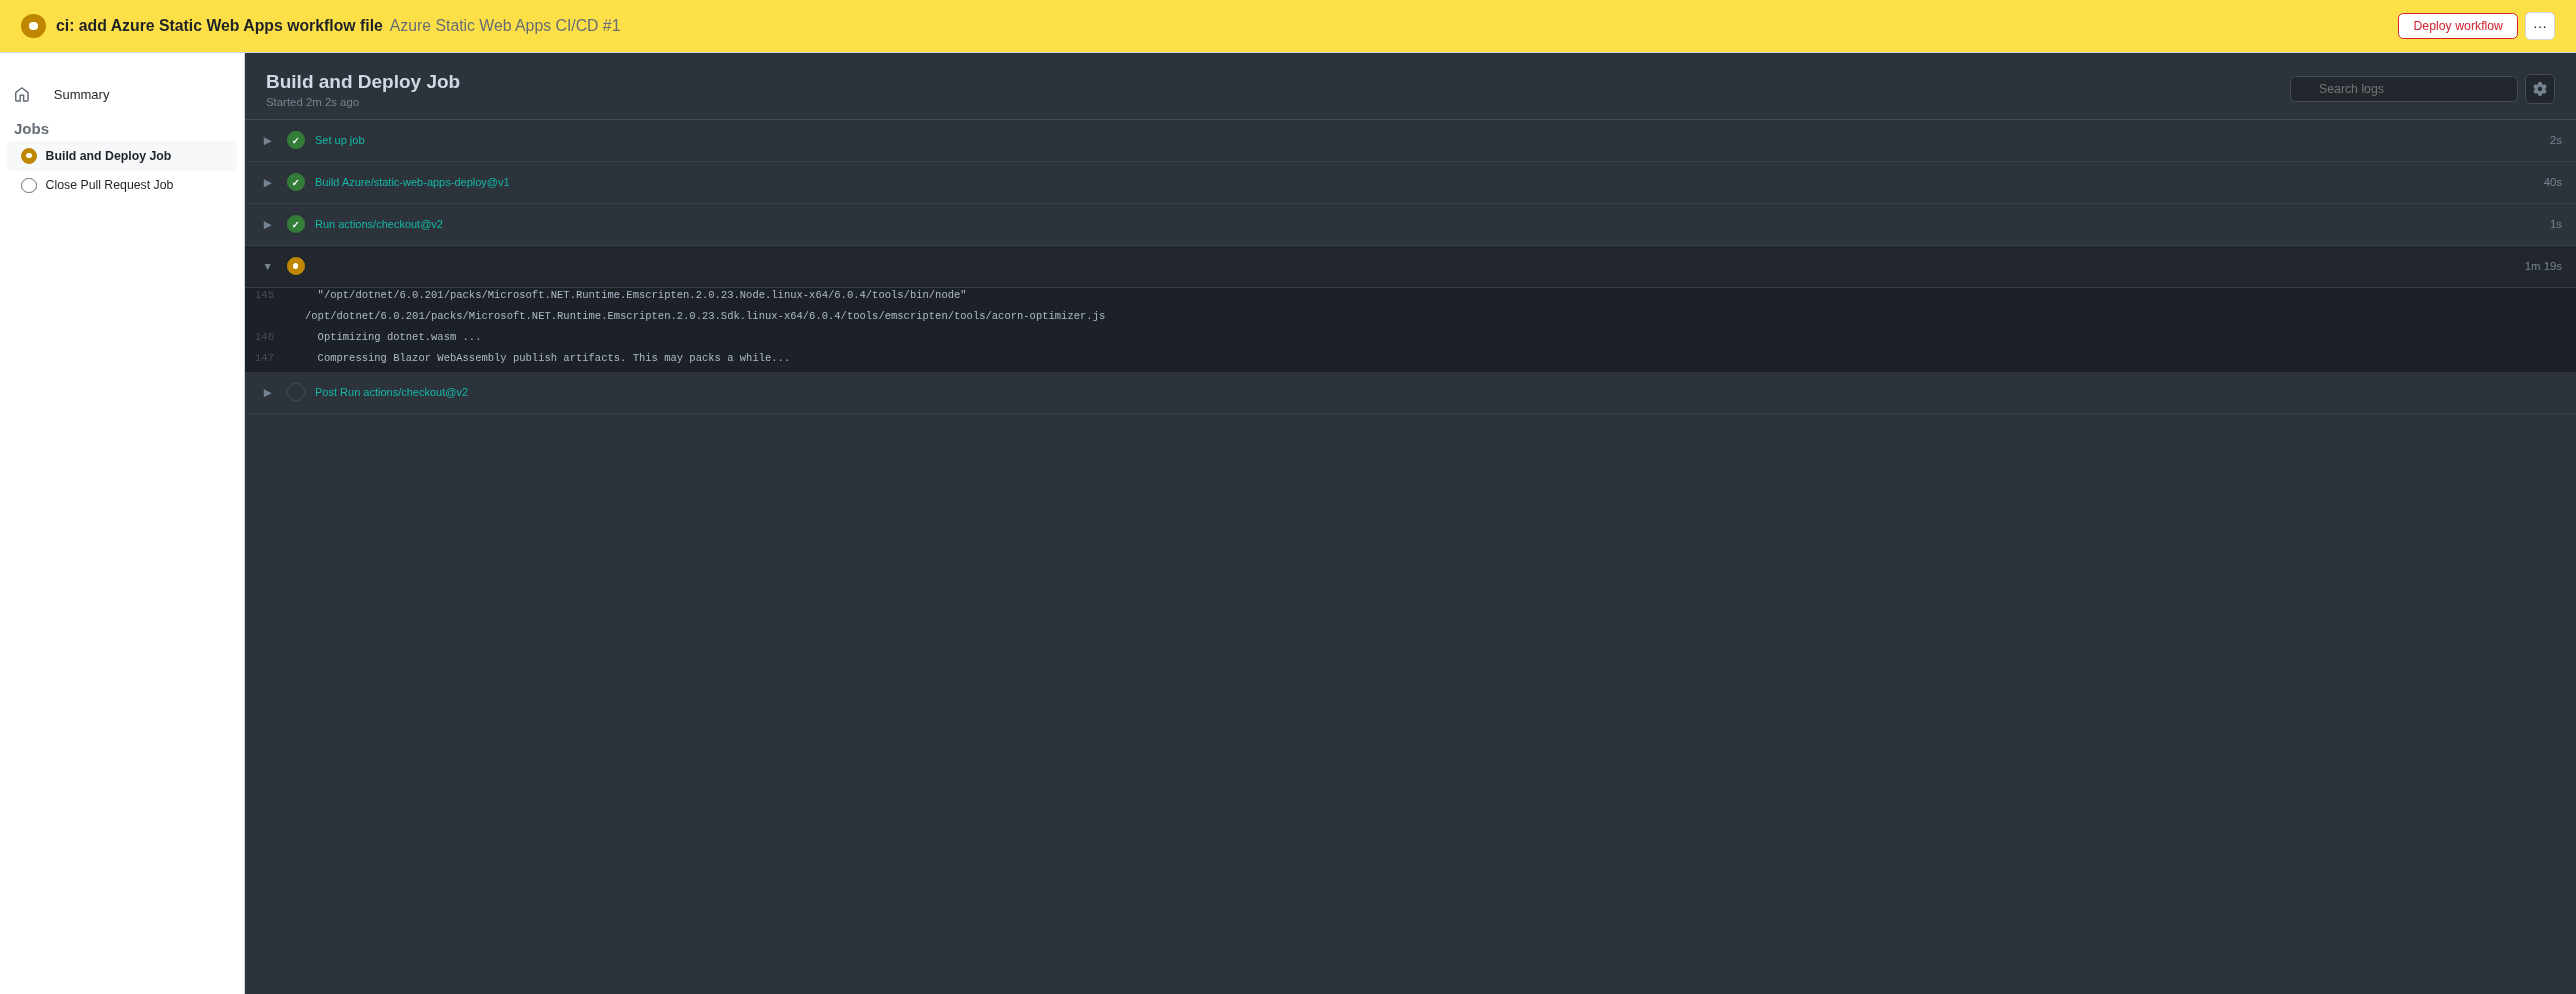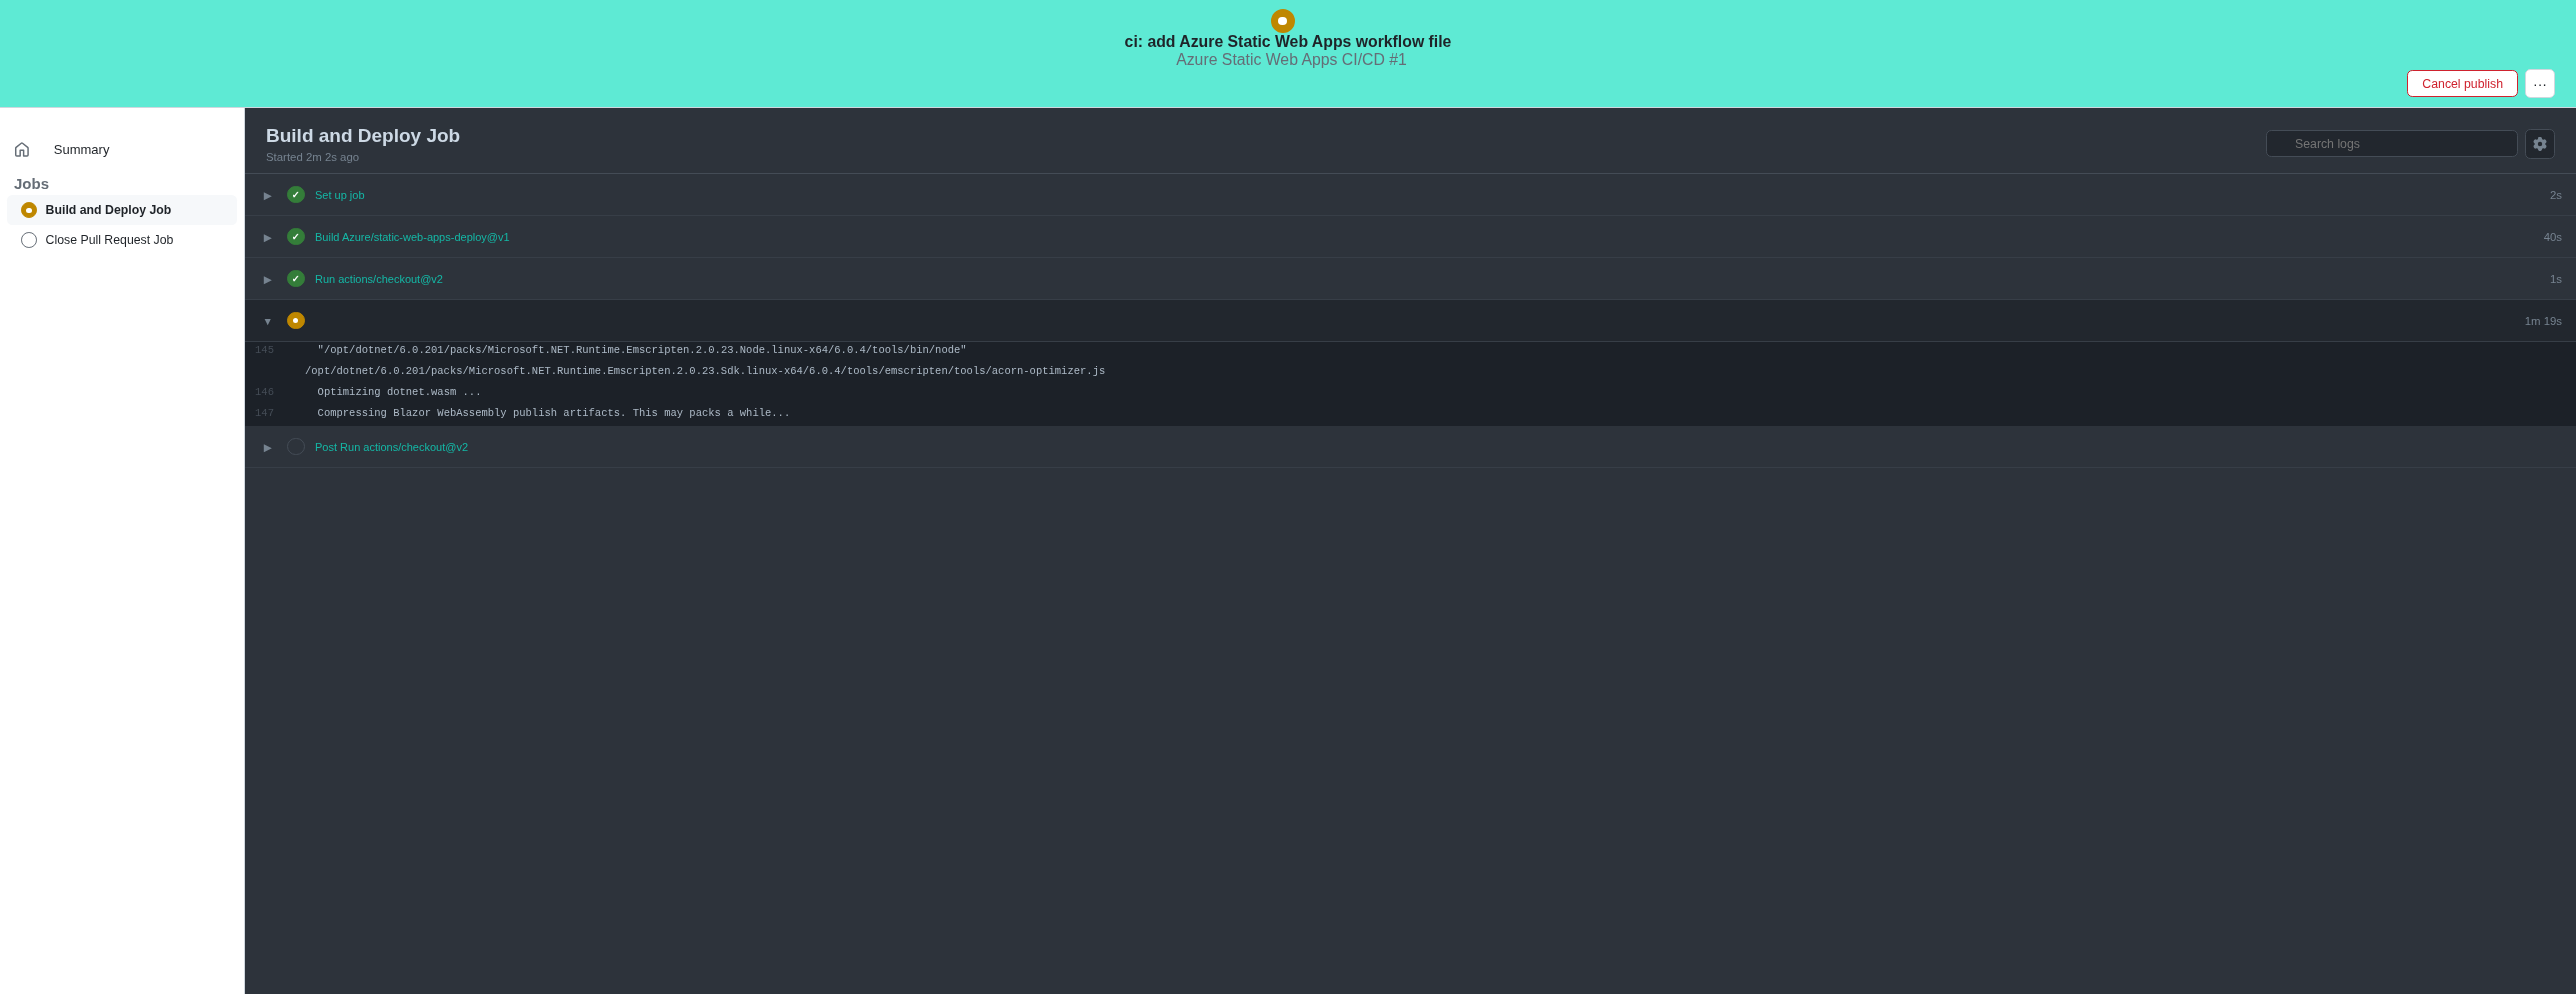--- a/index.html
+++ b/index.html
@@ -12,24 +12,23 @@
       display: flex;
       flex-direction: column;
     }
 
     
     .top-header {
       display: flex;
       align-items: center;
       padding: 8.8px 21px;
       border-bottom: 0.9px solid #d0d7de;
-      background: #5eead4;
+      background: #fde047;
       min-height: 53px;
       position: relative;
-      flex-direction: column;
     }
     .workflow-status-icon {
       width: 24.5px;
       height: 24.5px;
       border-radius: 50%;
       background: #bf8700;
       border: 2.6px solid #bf8700;
       display: flex;
       align-items: center;
       justify-content: center;
@@ -196,21 +195,21 @@
       gap: 7px;
       margin-top: 3.5px;
     }
     .search-logs-input {
       background: #22272e;
       border: 0.9px solid #444c56;
       border-radius: 5.3px;
       padding: 5.3px 10.5px 5.3px 28px;
       color: #768390;
       font-size: 12.3px;
-      width: 252px;
+      width: 228px;
       outline: none;
       position: relative;
     }
     .search-logs-wrapper {
       position: relative;
       display: flex;
       align-items: center;
     }
     .search-icon-inner {
       position: absolute;
@@ -348,21 +347,21 @@
     .steps-list::-webkit-scrollbar-thumb { background: #444c56; border-radius: 2.6px; }
   </style>
 </head>
 <body>
 
 <div class="top-header">
   <div class="workflow-status-icon"></div>
   <span class="workflow-title">ci: add Azure Static Web Apps workflow file</span>
   <span class="workflow-subtitle">Azure Static Web Apps CI/CD #1</span>
   <div class="header-actions">
-    <button class="cancel-btn">Cancel publish</button>
+    <button class="cancel-btn">Deploy workflow</button>
     <button class="more-btn">···</button>
   </div>
 </div>
 
 <div class="main-layout">
 
   <div class="sidebar">
     <div class="sidebar-summary">
       <svg class="home-icon" viewBox="0 0 16 16" fill="currentColor">
         <path d="M6.906.664a1.749 1.749 0 0 1 2.187 0l5.25 4.2c.415.332.657.835.657 1.367v7.019A1.75 1.75 0 0 1 13.25 15h-3.5a.75.75 0 0 1-.75-.75V9H7v5.25a.75.75 0 0 1-.75.75h-3.5A1.75 1.75 0 0 1 1 13.25V6.23c0-.531.242-1.034.657-1.366l5.25-4.2Zm1.25 1.171a.25.25 0 0 0-.312 0l-5.25 4.2a.25.25 0 0 0-.094.196v7.019c0 .138.112.25.25.25H5.5V8.25a.75.75 0 0 1 .75-.75h3.5a.75.75 0 0 1 .75.75v5.25h2.75a.25.25 0 0 0 .25-.25V6.23a.25.25 0 0 0-.094-.195Z"></path>

